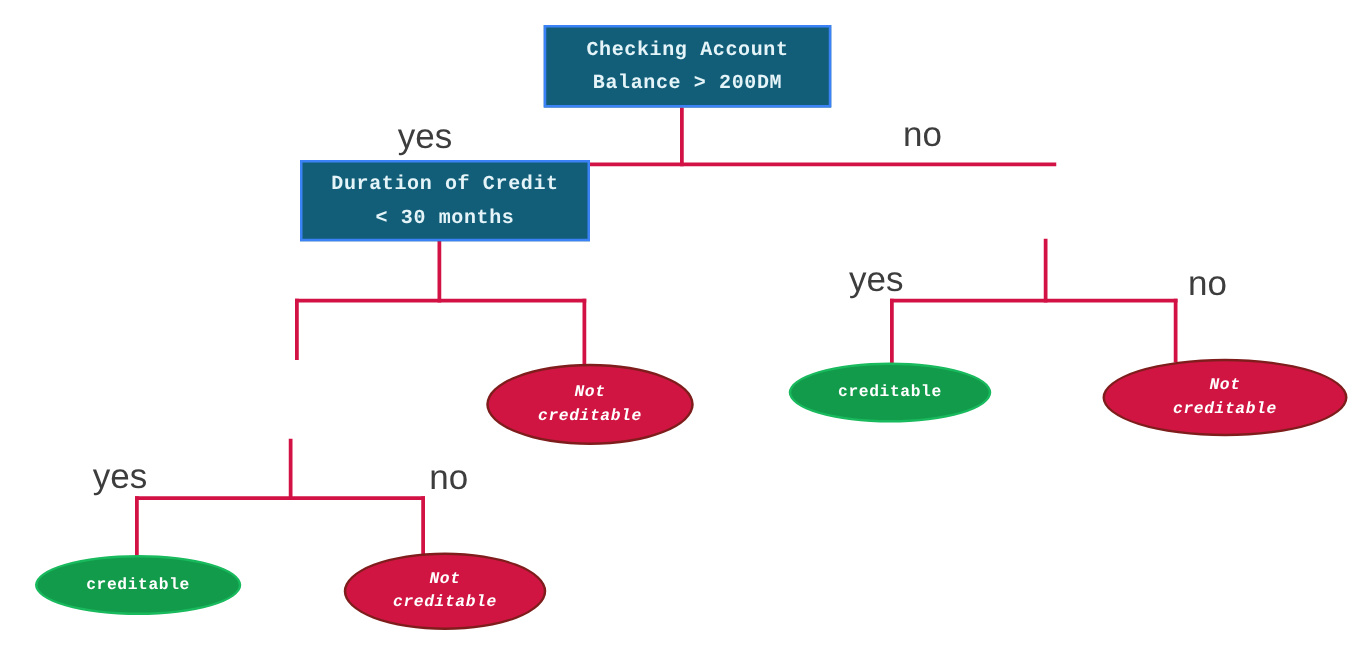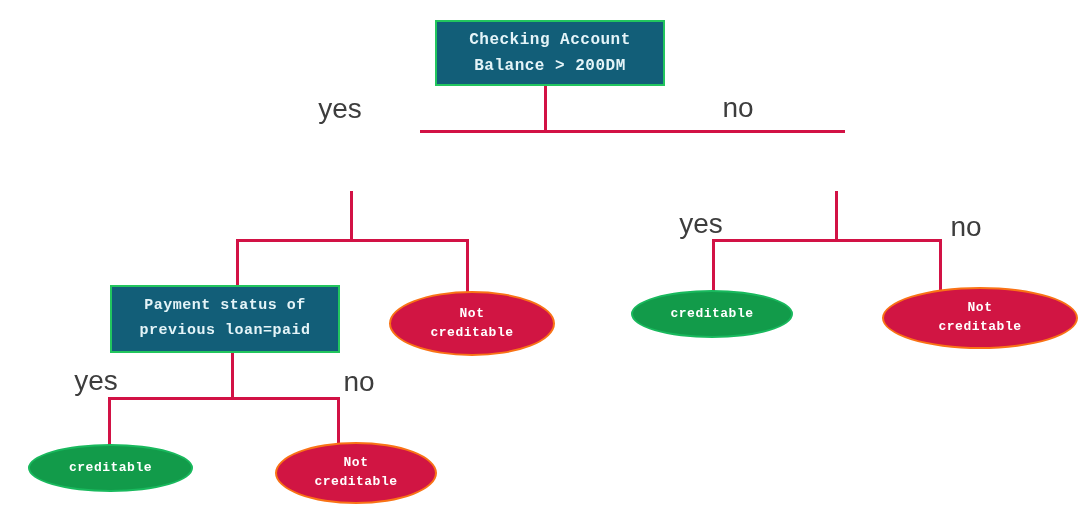--- a/index.html
+++ b/index.html
@@ -13,21 +13,21 @@
   }
   .line {
     position: absolute;
     background: var(--edge, #d21245);
     z-index: 1;
   }
   .node {
     position: absolute;
     z-index: 2;
     background: var(--decision-node, #115e78);
-    border: 2px solid #22c55e;
+    border: 2px solid #3b82f6;
     box-sizing: border-box;
     color: var(--node-text, #e4f4f8);
     display: flex;
     align-items: center;
     justify-content: center;
     text-align: center;
     white-space: pre-line;
     font-family: "Liberation Mono", monospace;
     font-weight: bold;
     line-height: 1.65;
@@ -49,21 +49,22 @@
     font-size: 13px;
     line-height: 1.45;
     letter-spacing: 0.5px;
   }
   .leaf.positive {
     background: var(--creditable, #119b4a);
     border: 2px solid #19b95d;
   }
   .leaf.negative {
     background: var(--not-creditable, #d21245);
-    border: 2px solid #f97316;
+    border: 2px solid #7f1d1d;
+    font-style: italic;
   }
   .edge-label {
     position: absolute;
     z-index: 3;
     width: 60px;
     text-align: center;
     color: var(--edge-label-text, #3d3d3d);
     font-size: 28px;
     line-height: 1.1;
   }
@@ -87,24 +88,24 @@
   <div class="line" style="left:939px; top:239px; width:3px; height:51px;"></div>
 
   <div class="line" style="left:231px; top:351px; width:3px; height:49px;"></div>
   <div class="line" style="left:108px; top:397px; width:232px; height:3px;"></div>
   <div class="line" style="left:108px; top:397px; width:3px; height:50px;"></div>
   <div class="line" style="left:337px; top:397px; width:3px; height:48px;"></div>
 
   <div class="node" style="left:435px; top:20px; width:230px; height:66px; font-size:16px;">Checking Account
 Balance &gt; 200DM</div>
 
+  <div class="node" style="left:240px; top:128px; width:232px; height:65px; font-size:16px;">Duration of Credit
+&lt; 30 months</div>
 
 
-  <div class="node" style="left:110px; top:285px; width:230px; height:68px; font-size:15px;">Payment status of
-previous loan=paid</div>
 
   <div class="leaf negative" style="left:389px; top:291px; width:166px; height:65px;">Not
 creditable</div>
 
   <div class="leaf positive" style="left:631px; top:290px; width:162px; height:48px;">creditable</div>
 
   <div class="leaf negative" style="left:882px; top:287px; width:196px; height:62px;">Not
 creditable</div>
 
   <div class="leaf positive" style="left:28px; top:444px; width:165px; height:48px;">creditable</div>

